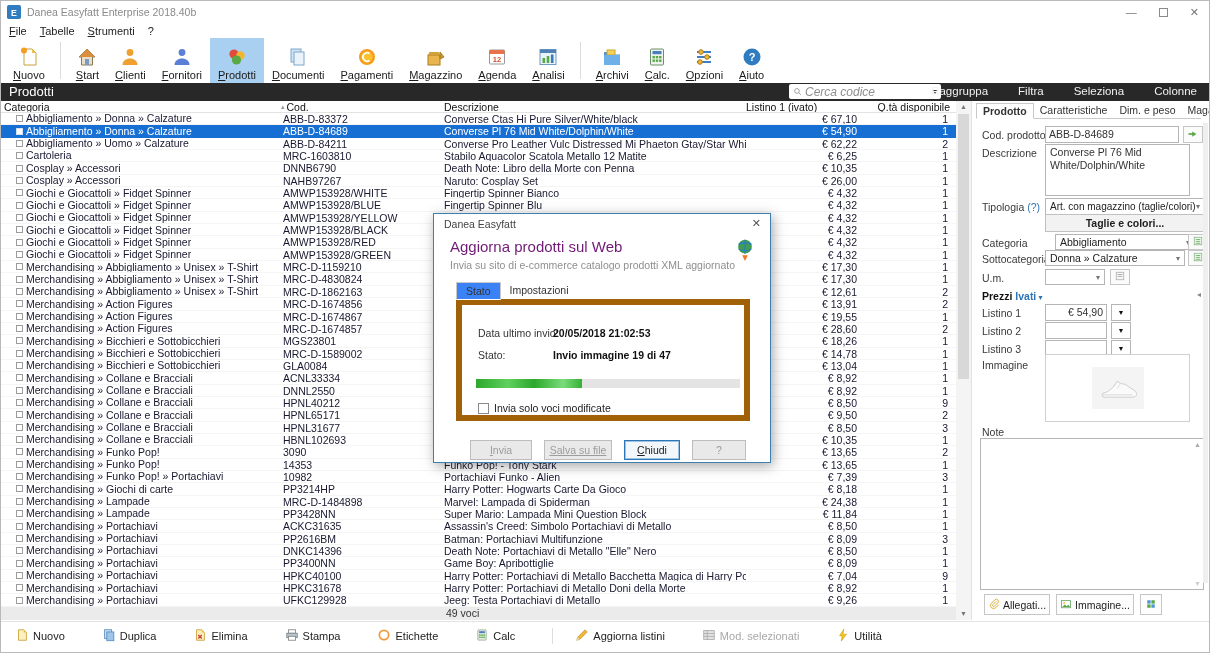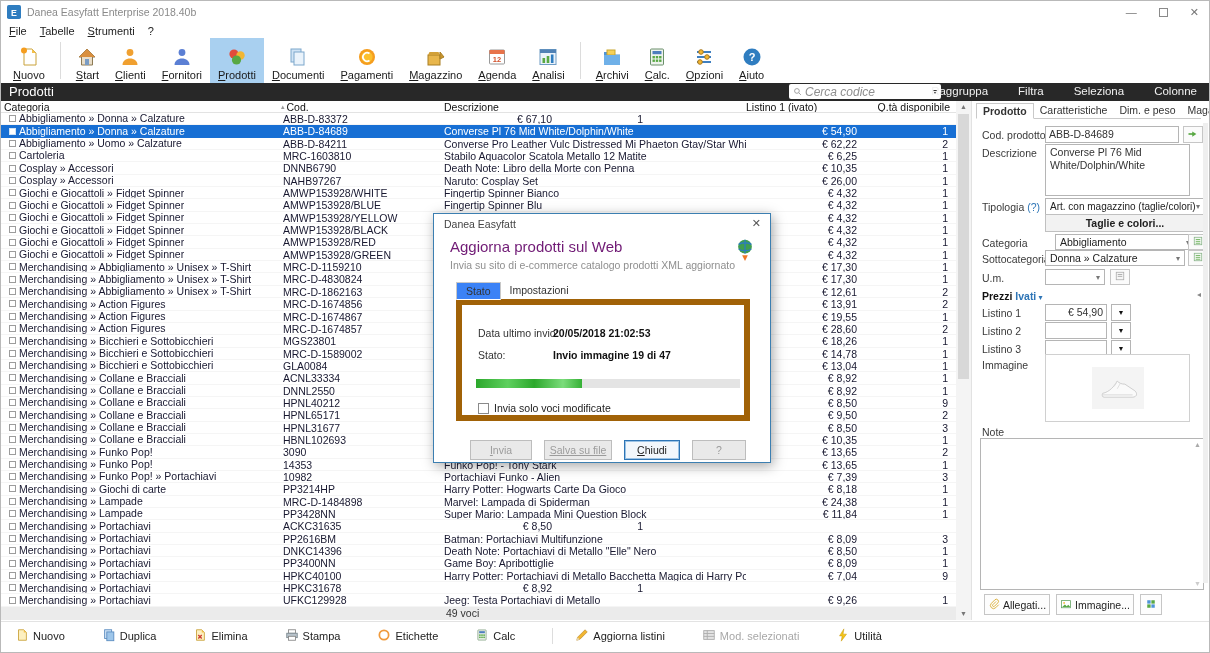--- a/index.html
+++ b/index.html
@@ -48,21 +48,21 @@
   .h-cat { width:280px; padding-left:3px; }
   .h-cod { width:160px; }
   .h-desc { width:305px; padding-left:3px; }
   .h-price { width:113px; text-align:right; padding-right:48px; }
   .h-qty { width:97px; text-align:right; padding-right:6px; }
   .sort-ind { color:#999; font-size:7px; margin-right:2px; vertical-align:2px; }
 
   .rows { position:absolute; top:112px; left:0; width:955px; }
   .trow { display:flex; height:12.35px; line-height:12.45px; font-size:10.5px; color:#181830; border-bottom:1px solid #f5f5f5; }
   .trow span { white-space:nowrap; overflow:hidden; }
-  .catcell { width:280px; display:flex; align-items:center; gap:3px; padding-left:8px; }
+  .catcell { width:280px; display:flex; align-items:center; gap:3px; padding-left:15px; }
   .cbx { width:7px; height:7px; border:1px solid #9c9c9c; background:#fff; flex:0 0 auto; }
   .codcell { width:160px; padding-left:2px; }
   .desccell { width:305px; padding-left:3px; }
   .pricecell { width:113px; text-align:right; padding-right:2px; }
   .qtycell { width:97px; text-align:right; padding-right:8px; }
   .selrow { background:#176fd4; color:#fff; border-bottom-color:#176fd4; }
   .selrow .cbx { border-color:#cfe2f5; }
 
   .summary { position:absolute; top:606px; left:0; width:955px; height:13px; background:#ebebeb; font-size:10.5px; color:#333; line-height:13px; }
   .summary span { margin-left:445px; }
@@ -318,20 +318,21 @@
     <span class="hc h-qty">Q.tà disponibile</span>
   </div>
 
   <div class="rows" id="rows">
       <div class="trow">
         <span class="catcell">
           <span class="cbx"></span>
           <span>Abbigliamento » Donna » Calzature</span>
         </span>
         <span class="codcell">ABB-D-83372</span>
+        <span class="desccell">Converse Ctas Hi Pure Silver/White/black</span>
         <span class="pricecell">€ 67,10</span>
         <span class="qtycell">1</span>
       </div>
       <div class="trow selrow">
         <span class="catcell">
           <span class="cbx"></span>
           <span>Abbigliamento » Donna » Calzature</span>
         </span>
         <span class="codcell">ABB-D-84689</span>
         <span class="desccell">Converse Pl 76 Mid White/Dolphin/White</span>
@@ -647,20 +648,21 @@
         <span class="desccell">Super Mario: Lampada Mini Question Block</span>
         <span class="pricecell">€ 11,84</span>
         <span class="qtycell">1</span>
       </div>
       <div class="trow">
         <span class="catcell">
           <span class="cbx"></span>
           <span>Merchandising » Portachiavi</span>
         </span>
         <span class="codcell">ACKC31635</span>
+        <span class="desccell">Assassin's Creed: Simbolo Portachiavi di Metallo</span>
         <span class="pricecell">€ 8,50</span>
         <span class="qtycell">1</span>
       </div>
       <div class="trow">
         <span class="catcell">
           <span class="cbx"></span>
           <span>Merchandising » Portachiavi</span>
         </span>
         <span class="codcell">PP2616BM</span>
         <span class="desccell">Batman: Portachiavi Multifunzione</span>
@@ -696,20 +698,21 @@
         <span class="desccell">Harry Potter: Portachiavi di Metallo Bacchetta Magica di Harry Potter</span>
         <span class="pricecell">€ 7,04</span>
         <span class="qtycell">9</span>
       </div>
       <div class="trow">
         <span class="catcell">
           <span class="cbx"></span>
           <span>Merchandising » Portachiavi</span>
         </span>
         <span class="codcell">HPKC31678</span>
+        <span class="desccell">Harry Potter: Portachiavi di Metallo Doni della Morte</span>
         <span class="pricecell">€ 8,92</span>
         <span class="qtycell">1</span>
       </div>
       <div class="trow">
         <span class="catcell">
           <span class="cbx"></span>
           <span>Merchandising » Portachiavi</span>
         </span>
         <span class="codcell">UFKC129928</span>
         <span class="desccell">Jeeg: Testa Portachiavi di Metallo</span>

